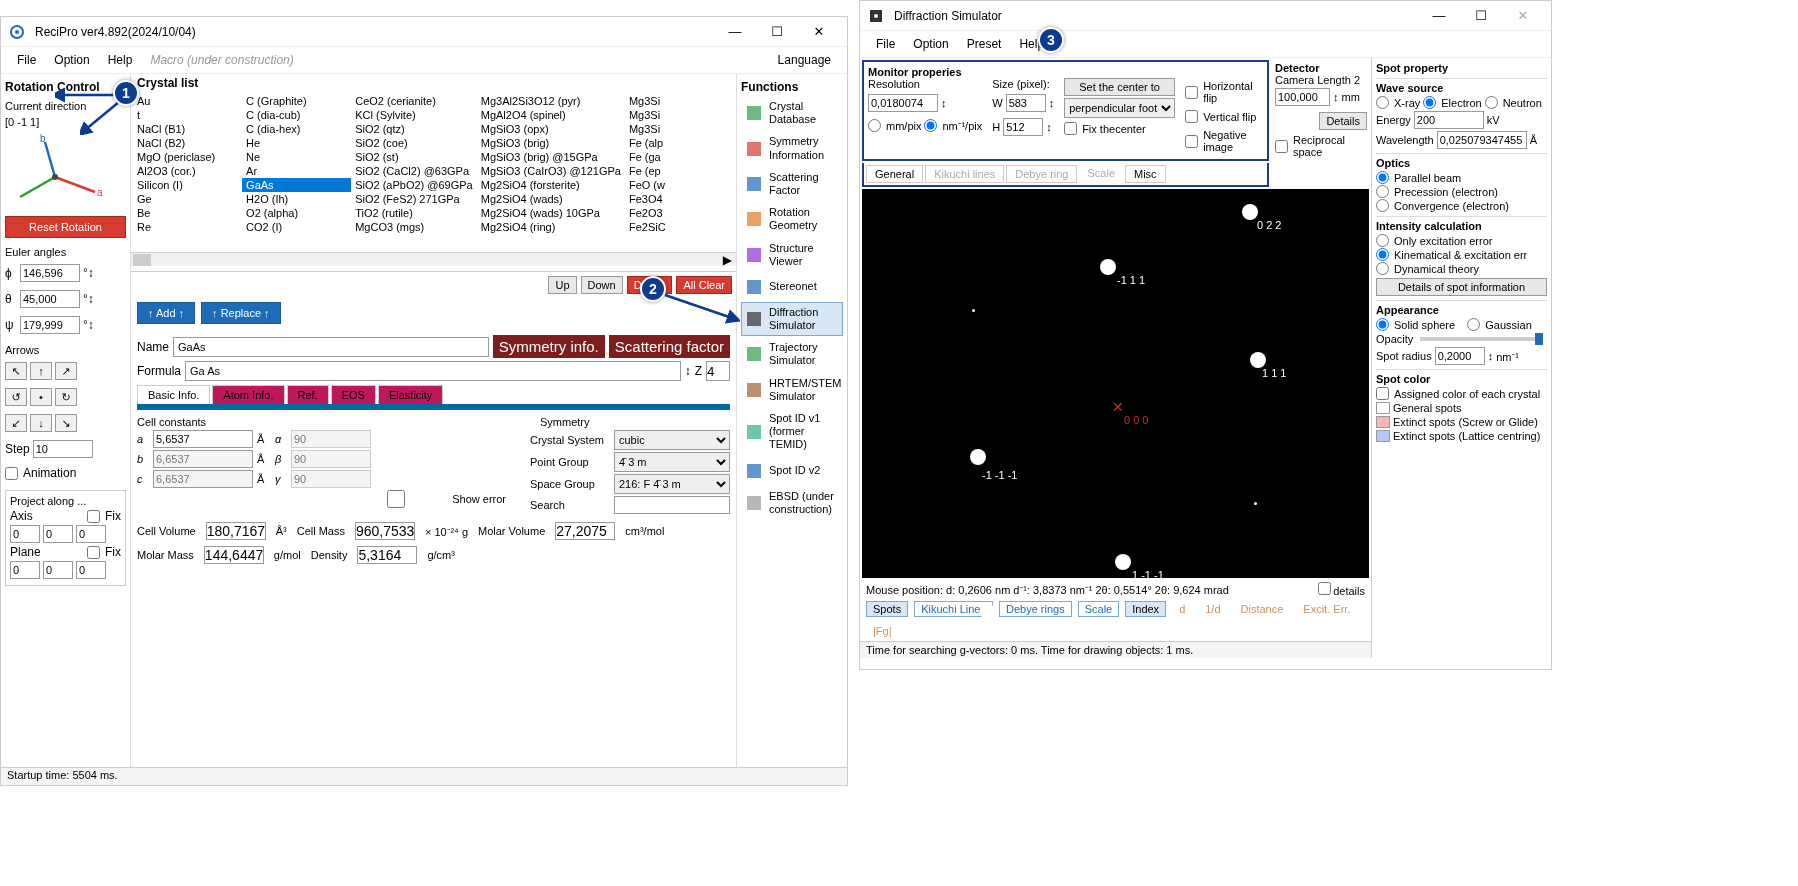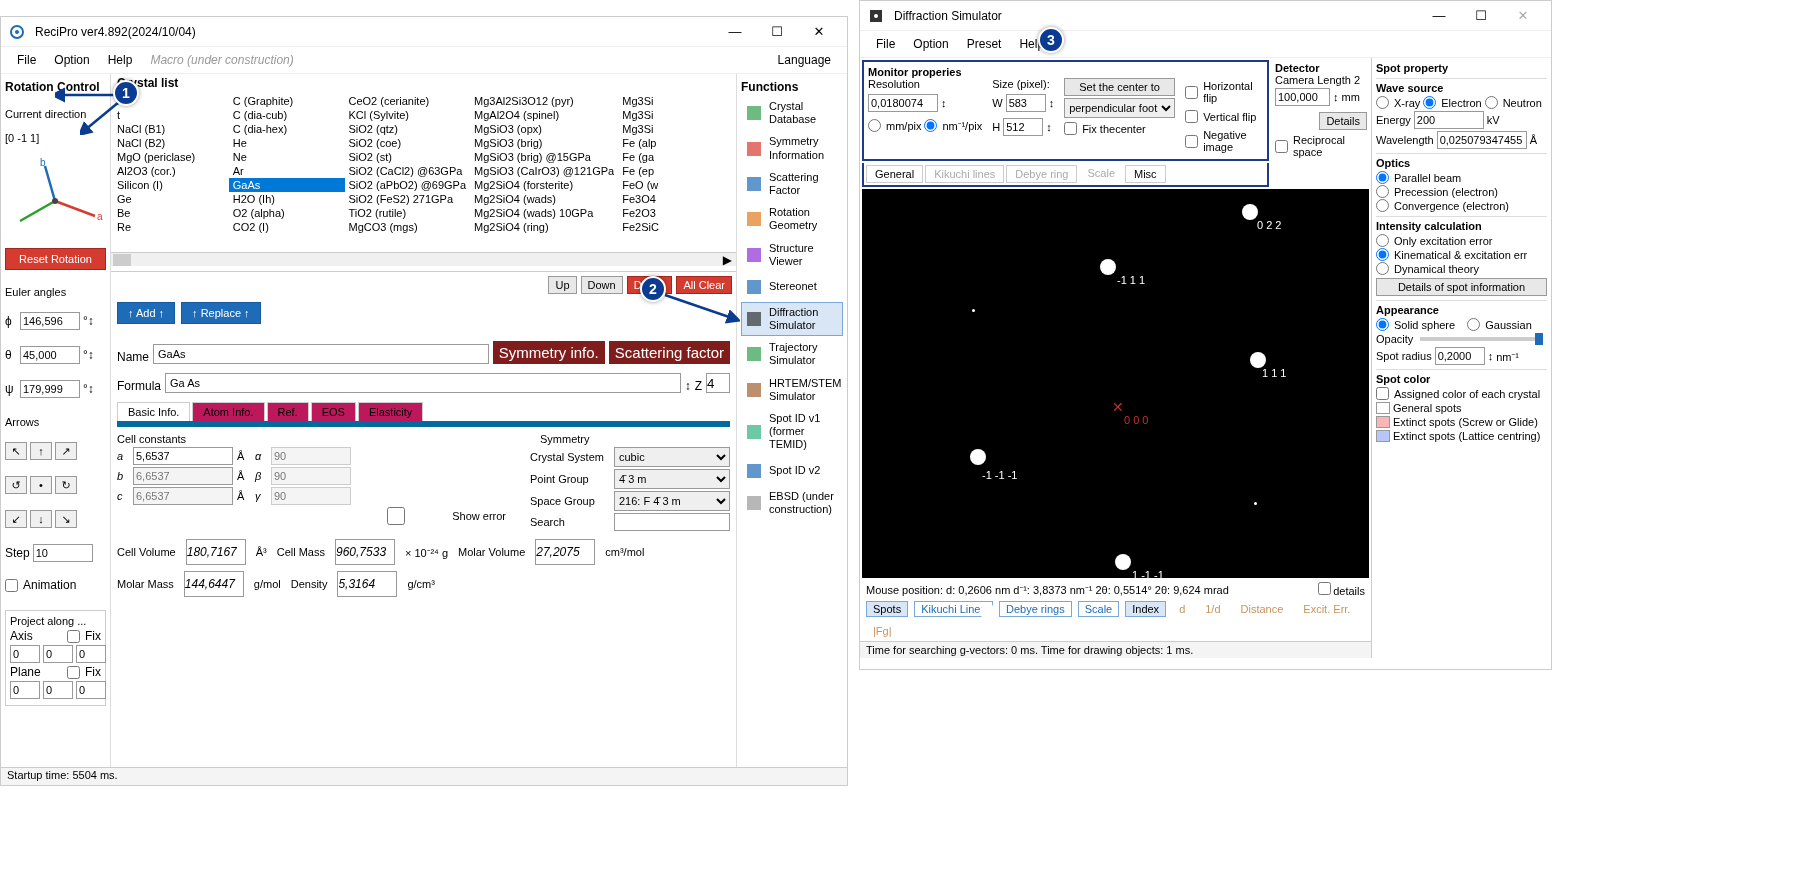--- a/index.html
+++ b/index.html
@@ -9,57 +9,57 @@
 .win2 { left: 859px; top: 0; width: 693px; height: 670px; }
 .titlebar { display: flex; align-items: center; justify-content: space-between; height: 30px; padding: 0 8px; border-bottom: 1px solid #eee; }
 .titlebar .icon-box { width: 16px; height: 16px; margin-right: 6px; }
 .titlebar .controls { display: flex; gap: 2px; }
 .titlebar .wbtn { width: 40px; height: 28px; display: flex; align-items: center; justify-content: center; font-size: 13px; }
 .menubar { display: flex; gap: 6px; padding: 4px 10px; border-bottom: 1px solid #eee; align-items: center; }
 .menubar span { padding: 2px 6px; }
 .menubar .macro { color: #999; font-style: italic; }
 .menubar .lang { margin-left: auto; }
 .body1 { display: flex; height: calc(100% - 74px); }
-.left-col { width: 110px; border-right: 1px solid #ddd; padding: 4px; display: flex; flex-direction: column; gap: 12px; }
+.left-col { width: 130px; border-right: 1px solid #ddd; padding: 4px; display: flex; flex-direction: column; gap: 4px; }
 .mid-col { flex: 1; display: flex; flex-direction: column; border-right: 1px solid #ddd; }
 .right-col { width: 110px; padding: 4px; }
 .group-title { font-weight: 600; padding: 2px 0; }
 .axes-svg { width: 100px; height: 80px; }
 .btn { background: #e8e8e8; border: 1px solid #999; padding: 2px 6px; cursor: pointer; font-size: 11px; }
 .btn-red { background: #d63b2f; color: #fff; border: 1px solid #a02820; }
 .btn-blue { background: #1e6bb8; color: #fff; border: 1px solid #155a9e; padding: 4px 10px; }
 .input-sm { width: 60px; height: 18px; font-size: 11px; border: 1px solid #999; padding: 0 2px; }
 .input-xs { width: 30px; height: 18px; font-size: 11px; border: 1px solid #999; padding: 0 2px; }
 .row { display: flex; align-items: center; gap: 3px; margin: 2px 0; }
 .group-box { border: 1px solid #ccc; padding: 4px; margin-top: 4px; }
 .crystal-list { flex: 0 0 180px; overflow: hidden; border-bottom: 1px solid #ccc; position: relative; }
 .crystal-grid { display: flex; gap: 0; font-size: 11px; padding: 2px; height: 160px; overflow: hidden; }
 .crystal-col { flex: 1; display: flex; flex-direction: column; }
 .crystal-col div { padding: 1px 4px; white-space: nowrap; }
 .crystal-col .selected { background: #0078d7; color: #fff; }
 .list-buttons { display: flex; gap: 4px; justify-content: flex-end; padding: 4px; }
 .add-replace { display: flex; gap: 6px; padding: 4px 6px; }
 .crystal-info { padding: 4px 6px; flex: 1; overflow: hidden; }
-.ci-row { display: flex; align-items: flex-end; gap: 4px; margin: 9px 0; }
+.ci-row { display: flex; align-items: center; gap: 4px; margin: 3px 0; }
 .ci-input { flex: 1; border: 1px solid #999; height: 20px; padding: 0 4px; font-size: 11px; }
 .mini-btn { background: #7f1d1d; color: #fff; border: none; padding: 3px 6px; font-size: 15px; }
 .tabs { display: flex; border-bottom: 6px solid #0369a1; margin-top: 4px; }
 .tab { padding: 3px 10px; border: 1px solid #ccc; border-bottom: none; margin-right: 2px; background: #be185d; font-size: 11px; }
 .tab.active { background: #fff; }
 .cell-grid { display: flex; gap: 24px; margin-top: 6px; }
 .cell-left { flex: 1; }
 .cell-right { width: 200px; }
 .cell-row { display: flex; align-items: center; gap: 4px; margin: 2px 0; font-size: 11px; }
 .cell-row .lbl { width: 12px; font-style: italic; }
 .cell-row input { width: 100px; height: 18px; border: 1px solid #999; font-size: 11px; padding: 0 2px; }
 .cell-row .unit { width: 14px; }
 .cell-row .greek { width: 12px; font-style: italic; }
 .cell-row .angle { width: 80px; height: 18px; border: 1px solid #ccc; background: #f4f4f4; font-size: 11px; padding: 0 2px; color: #777; }
 .vol-row { display: flex; gap: 10px; align-items: center; font-size: 11px; margin-top: 6px; flex-wrap: wrap; }
-.vol-row input { width: 60px; height: 26px; border: 1px solid #999; font-size: 12px; font-style: italic; }
+.vol-row input { width: 60px; height: 18px; border: 1px solid #999; font-size: 14px; }
 select { border: 1px solid #999; font-size: 11px; height: 20px; }
 .func-list { display: flex; flex-direction: column; gap: 1px; }
 .func-item { display: flex; align-items: center; gap: 5px; padding: 3px 2px; border: 1px solid transparent; cursor: pointer; font-size: 11px; text-align: center; line-height: 1.2; }
 .func-item.selected { background: #d8e6f5; border: 1px solid #7aa8d8; }
 .func-icon { width: 20px; height: 20px; flex-shrink: 0; display: flex; align-items: center; justify-content: center; }
 .func-label { flex: 1; text-align: left; }
 .statusbar { position: absolute; bottom: 0; left: 0; right: 0; height: 18px; border-top: 1px solid #ccc; padding: 1px 6px; font-size: 11px; background: #f4f4f4; }
 .annot { position: absolute; z-index: 100; }
 .circle-num { width: 26px; height: 26px; border-radius: 50%; background: #0b3c91; color: #fff; border: 2px solid #fff; display: flex; align-items: center; justify-content: center; font-weight: bold; font-size: 14px; box-shadow: 0 0 4px rgba(0,0,0,0.4); }
 .arrow-svg { position: absolute; pointer-events: none; }

